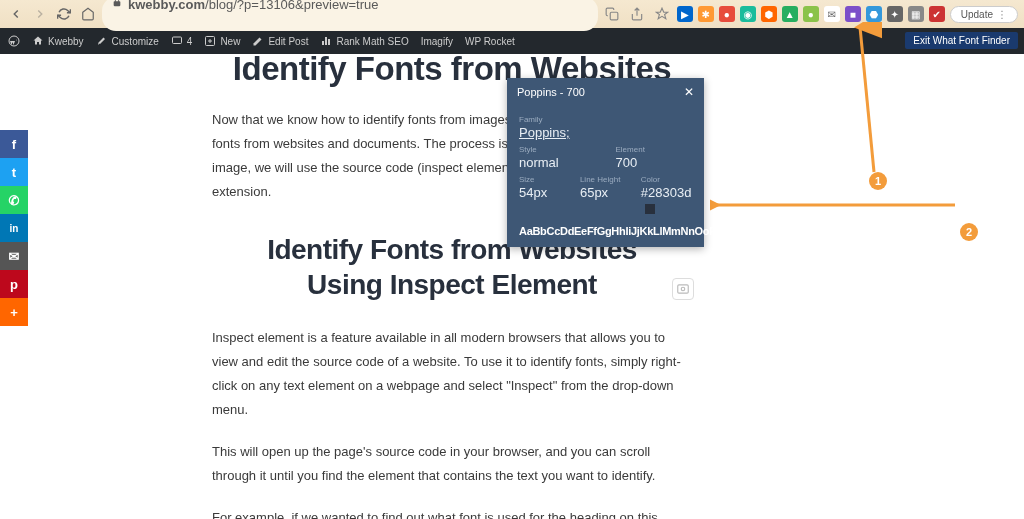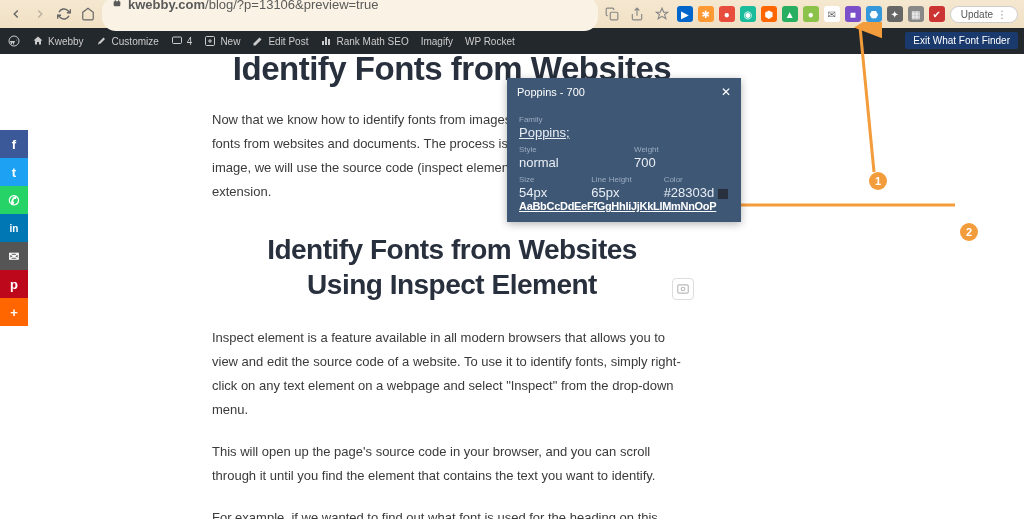--- a/index.html
+++ b/index.html
@@ -144,21 +144,21 @@
       color: #3a3a3a;
       line-height: 1.85;
       margin-bottom: 18px;
     }
     
     
     .font-popup {
       position: absolute;
       left: 507px;
       top: 78px;
-      width: 234px;
+      width: 197px;
       background: #3e5775;
       color: #cfd8e2;
       font-size: 10px;
       box-shadow: 0 2px 8px rgba(0,0,0,0.3);
       z-index: 10;
     }
     .font-popup-header {
       display: flex;
       justify-content: space-between;
       align-items: center;
@@ -191,22 +191,22 @@
       display: inline-block;
       width: 10px; height: 10px;
       background: #28303d;
       vertical-align: middle;
       margin-left: 4px;
     }
     .font-sample {
       color: #fff;
       font-weight: 700;
       font-size: 11px;
+      margin-top: 10px;
       letter-spacing: -0.3px;
-      text-decoration: underline;
     }
     
     
     .annot-circle {
       position: absolute;
       width: 18px; height: 18px;
       border-radius: 50%;
       background: #f39c3b;
       color: #fff;
       display: flex; align-items: center; justify-content: center;
@@ -386,21 +386,21 @@
   </div>
   <div class="font-popup-body">
     <div class="font-field-label">Family</div>
     <div class="font-field-value" style="text-decoration:underline">Poppins;</div>
     <div class="font-row">
       <div class="font-col">
         <div class="font-field-label">Style</div>
         <div class="font-field-value">normal</div>
       </div>
       <div class="font-col">
-        <div class="font-field-label">Weight</div>
+        <div class="font-field-label">Element</div>
         <div class="font-field-value">700</div>
       </div>
     </div>
     <div class="font-row">
       <div class="font-col narrow">
         <div class="font-field-label">Size</div>
         <div class="font-field-value">54px</div>
       </div>
       <div class="font-col narrow">
         <div class="font-field-label">Line Height</div>

